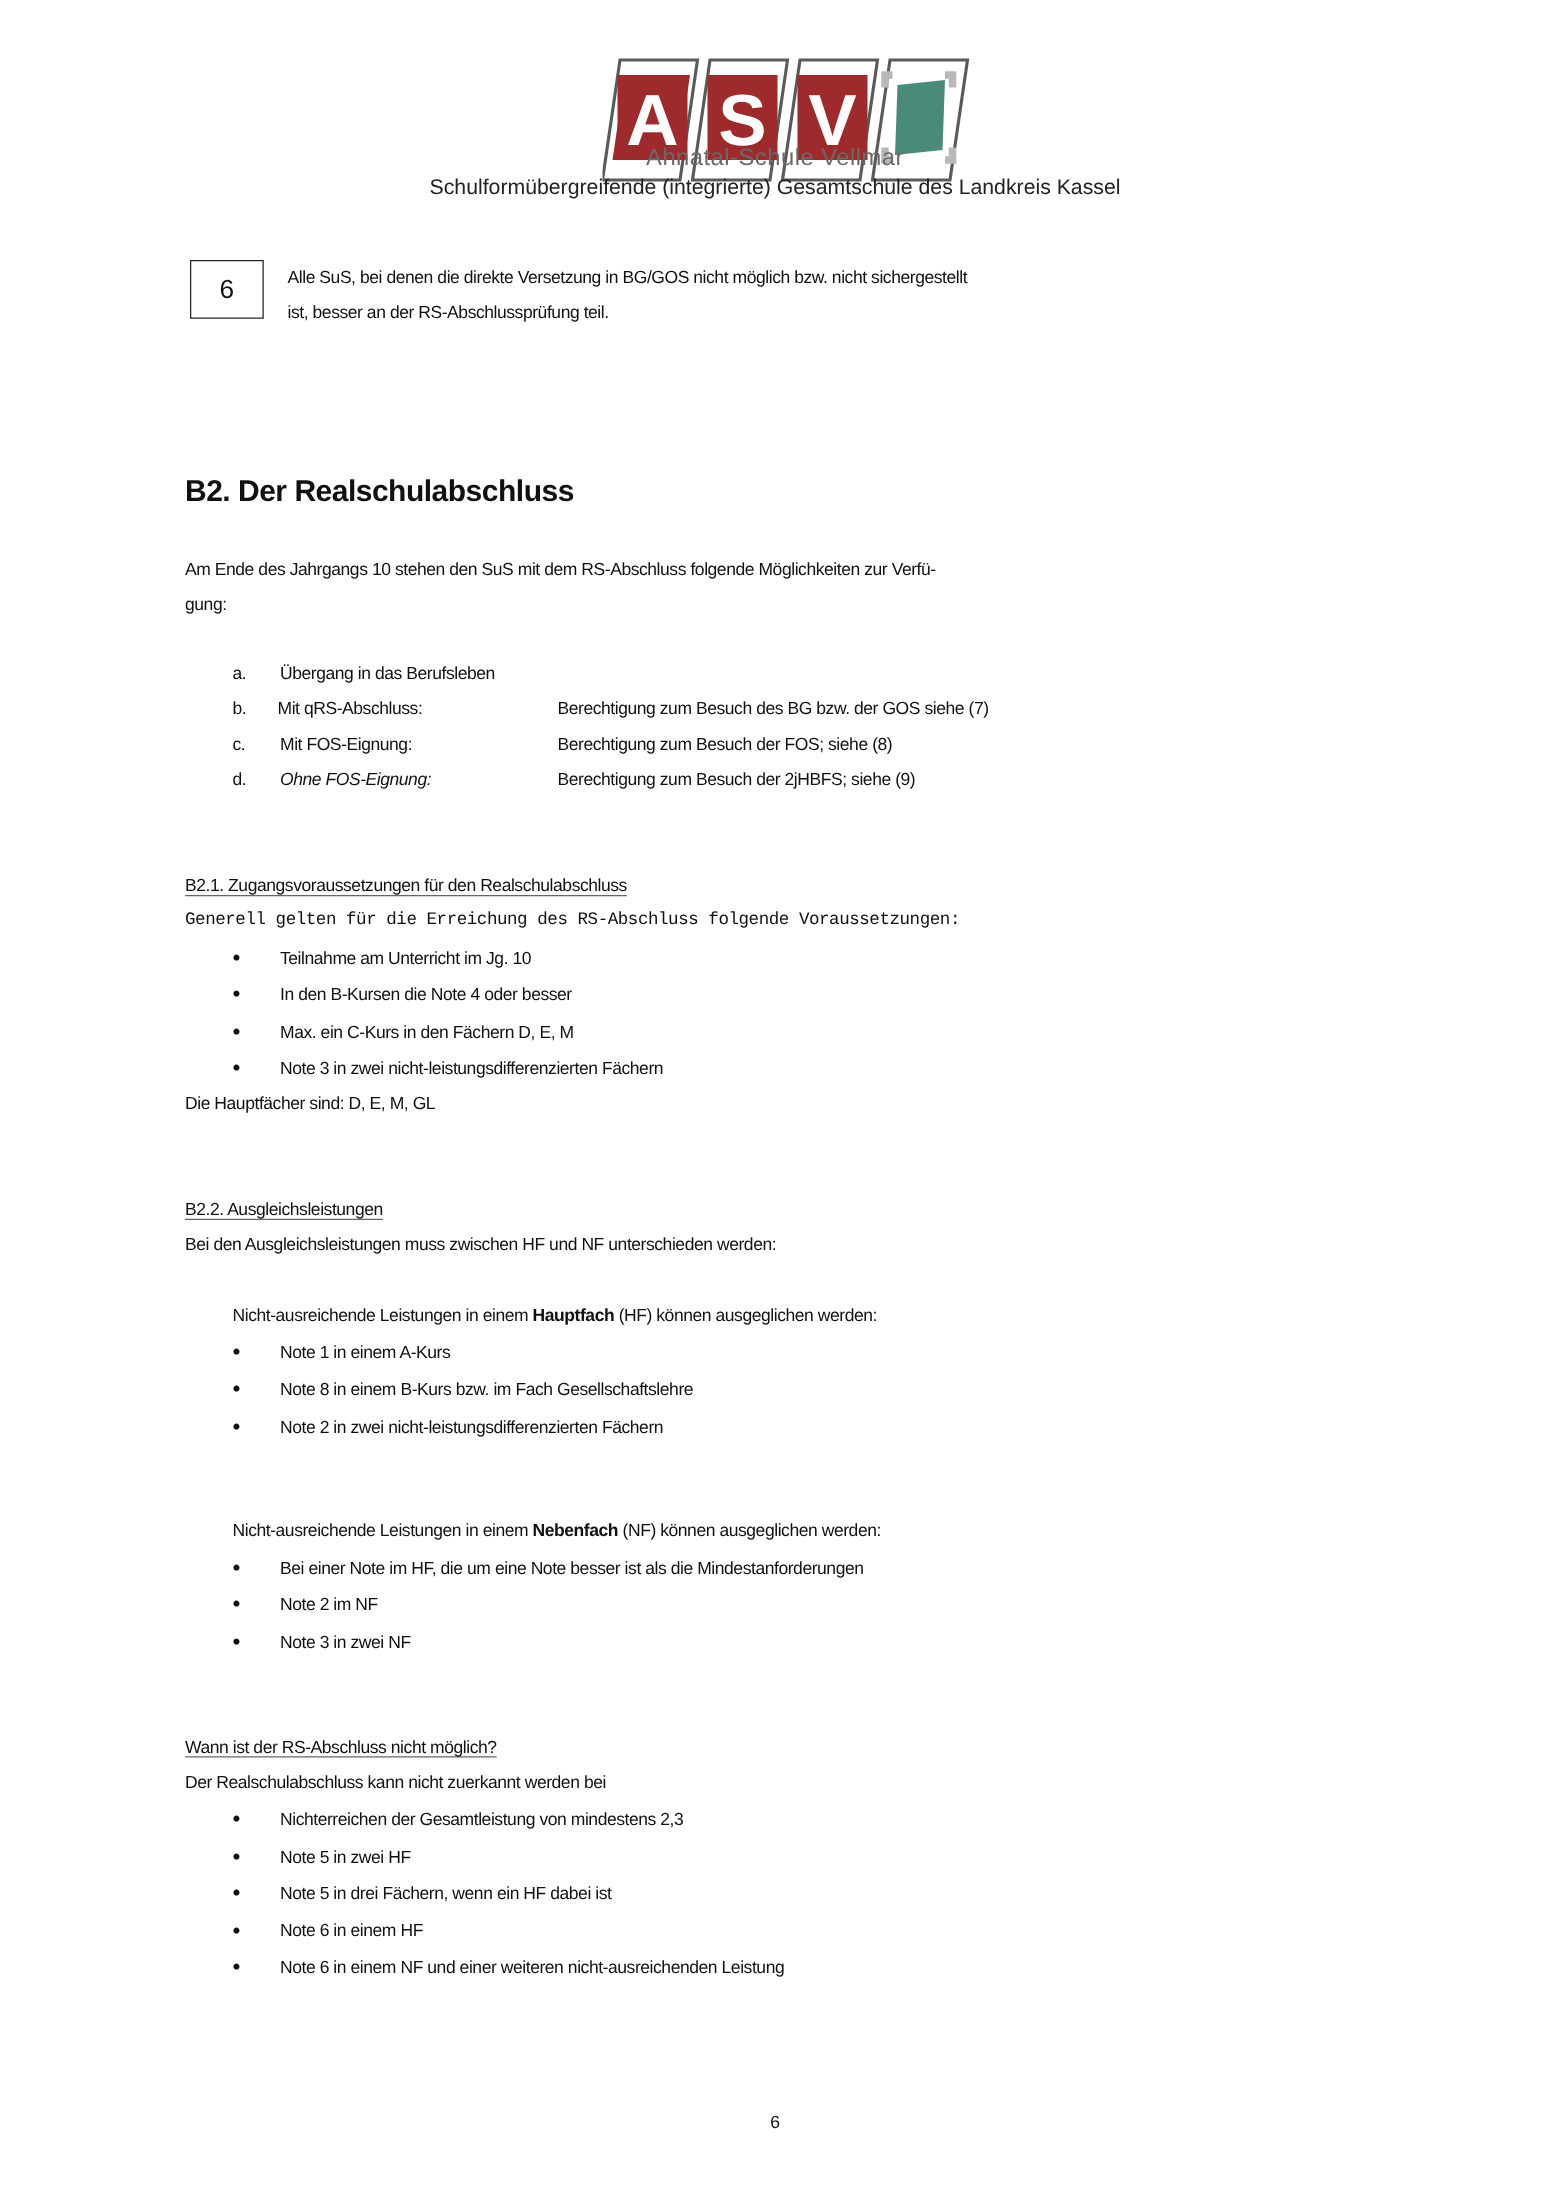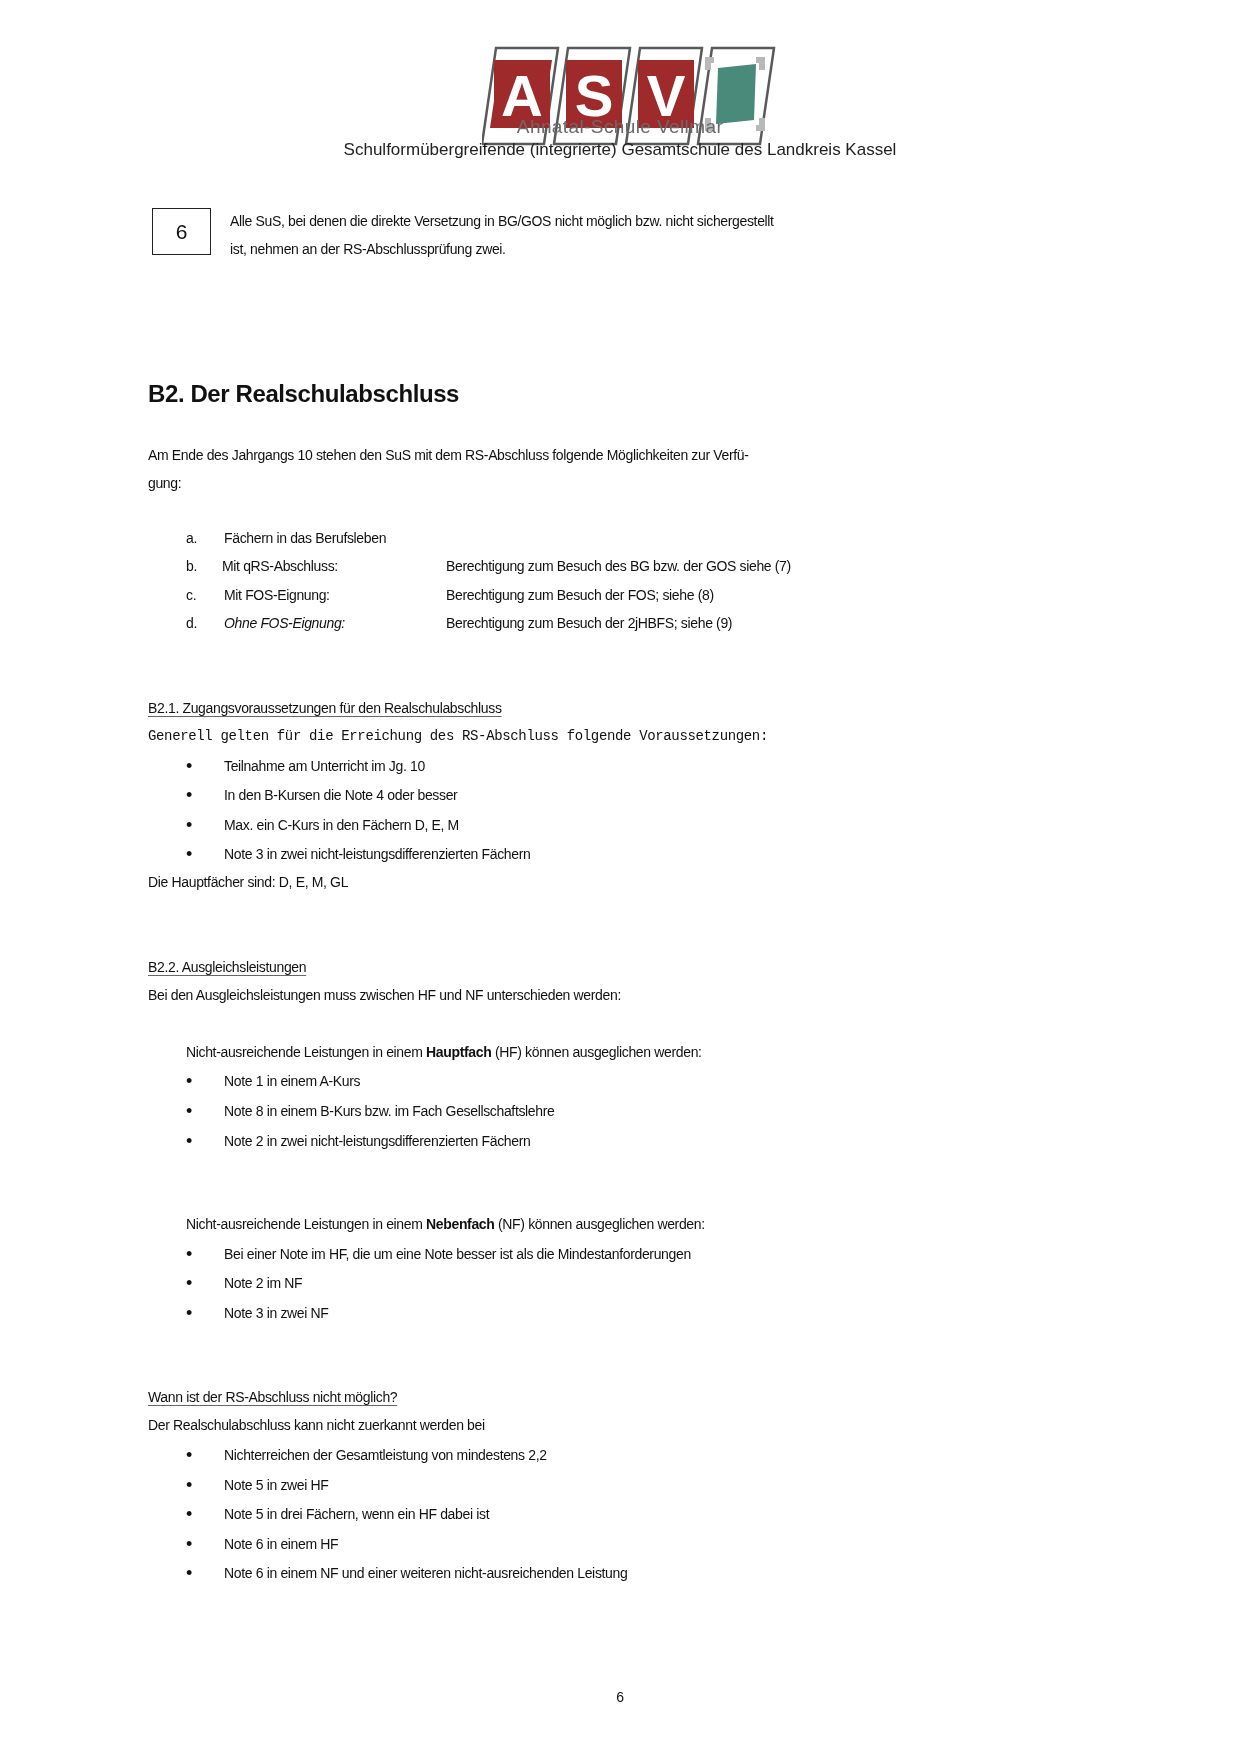--- a/index.html
+++ b/index.html
@@ -43,29 +43,29 @@
     <polygon points="230,2 292,2 278,98 216,98" fill="none" stroke="#5a5a5a" stroke-width="2.5"></polygon>
     <path d="M232,14 h-6 v10 M274,14 h6 v10 M226,72 v10 h6 M280,72 v10 h-6" fill="none" stroke="#b8b8b8" stroke-width="6"></path>
     <polygon points="236,22 274,18 272,74 234,78" fill="#4a8a7a"></polygon>
   </g>
 </svg>
 <div class="school-name">Ahnatal-Schule Vellmar</div>
 <div class="school-sub">Schulformübergreifende (integrierte) Gesamtschule des Landkreis Kassel</div>
 
 <div class="numbox">6</div>
 <div class="abs t" style="left:230px; top:207px;">Alle SuS, bei denen die direkte Versetzung in BG/GOS nicht möglich bzw. nicht sichergestellt</div>
-<div class="abs t" style="left:230px; top:235px;">ist, nehmen an der RS-Abschlussprüfung zwei.</div>
+<div class="abs t" style="left:230px; top:235px;">ist, besser an der RS-Abschlussprüfung teil.</div>
 
 <div class="abs h2" style="left:148px; top:380px;">B2. Der Realschulabschluss</div>
 <div class="abs t" style="left:148px; top:441px;">Am Ende des Jahrgangs 10 stehen den SuS mit dem RS-Abschluss folgende Möglichkeiten zur Verfü-</div>
 <div class="abs t" style="left:148px; top:469px;">gung:</div>
 
 <div>
   <div class="abs t" style="left:186px; top:524px;">a.</div>
-  <div class="abs t" style="left:224px; top:524px;">Fächern in das Berufsleben</div>
+  <div class="abs t" style="left:224px; top:524px;">Übergang in das Berufsleben</div>
 
   <div class="abs t" style="left:186px; top:552px;">b.</div>
   <div class="abs t" style="left:222px; top:552px;">Mit qRS-Abschluss:</div>
   <div class="abs t" style="left:446px; top:552px;">Berechtigung zum Besuch des BG bzw. der GOS siehe (7)</div>
 
   <div class="abs t" style="left:186px; top:581px;">c.</div>
   <div class="abs t" style="left:224px; top:581px;">Mit FOS-Eignung:</div>
   <div class="abs t" style="left:446px; top:581px;">Berechtigung zum Besuch der FOS; siehe (8)</div>
 
   <div class="abs t" style="left:186px; top:609px;">d.</div>
@@ -107,21 +107,21 @@
   <div class="abs t bullet" style="left:186px; top:1269px;">•</div>
   <div class="abs t" style="left:224px; top:1269px;">Note 2 im NF</div>
   <div class="abs t bullet" style="left:186px; top:1299px;">•</div>
   <div class="abs t" style="left:224px; top:1299px;">Note 3 in zwei NF</div>
 </div>
 
 <div class="abs t u" style="left:148px; top:1383px;">Wann ist der RS-Abschluss nicht möglich?</div>
 <div class="abs t" style="left:148px; top:1411px;">Der Realschulabschluss kann nicht zuerkannt werden bei</div>
 <div>
   <div class="abs t bullet" style="left:186px; top:1441px;">•</div>
-  <div class="abs t" style="left:224px; top:1441px;">Nichterreichen der Gesamtleistung von mindestens 2,2</div>
+  <div class="abs t" style="left:224px; top:1441px;">Nichterreichen der Gesamtleistung von mindestens 2,3</div>
   <div class="abs t bullet" style="left:186px; top:1471px;">•</div>
   <div class="abs t" style="left:224px; top:1471px;">Note 5 in zwei HF</div>
   <div class="abs t bullet" style="left:186px; top:1500px;">•</div>
   <div class="abs t" style="left:224px; top:1500px;">Note 5 in drei Fächern, wenn ein HF dabei ist</div>
   <div class="abs t bullet" style="left:186px; top:1530px;">•</div>
   <div class="abs t" style="left:224px; top:1530px;">Note 6 in einem HF</div>
   <div class="abs t bullet" style="left:186px; top:1559px;">•</div>
   <div class="abs t" style="left:224px; top:1559px;">Note 6 in einem NF und einer weiteren nicht-ausreichenden Leistung</div>
 </div>
 

